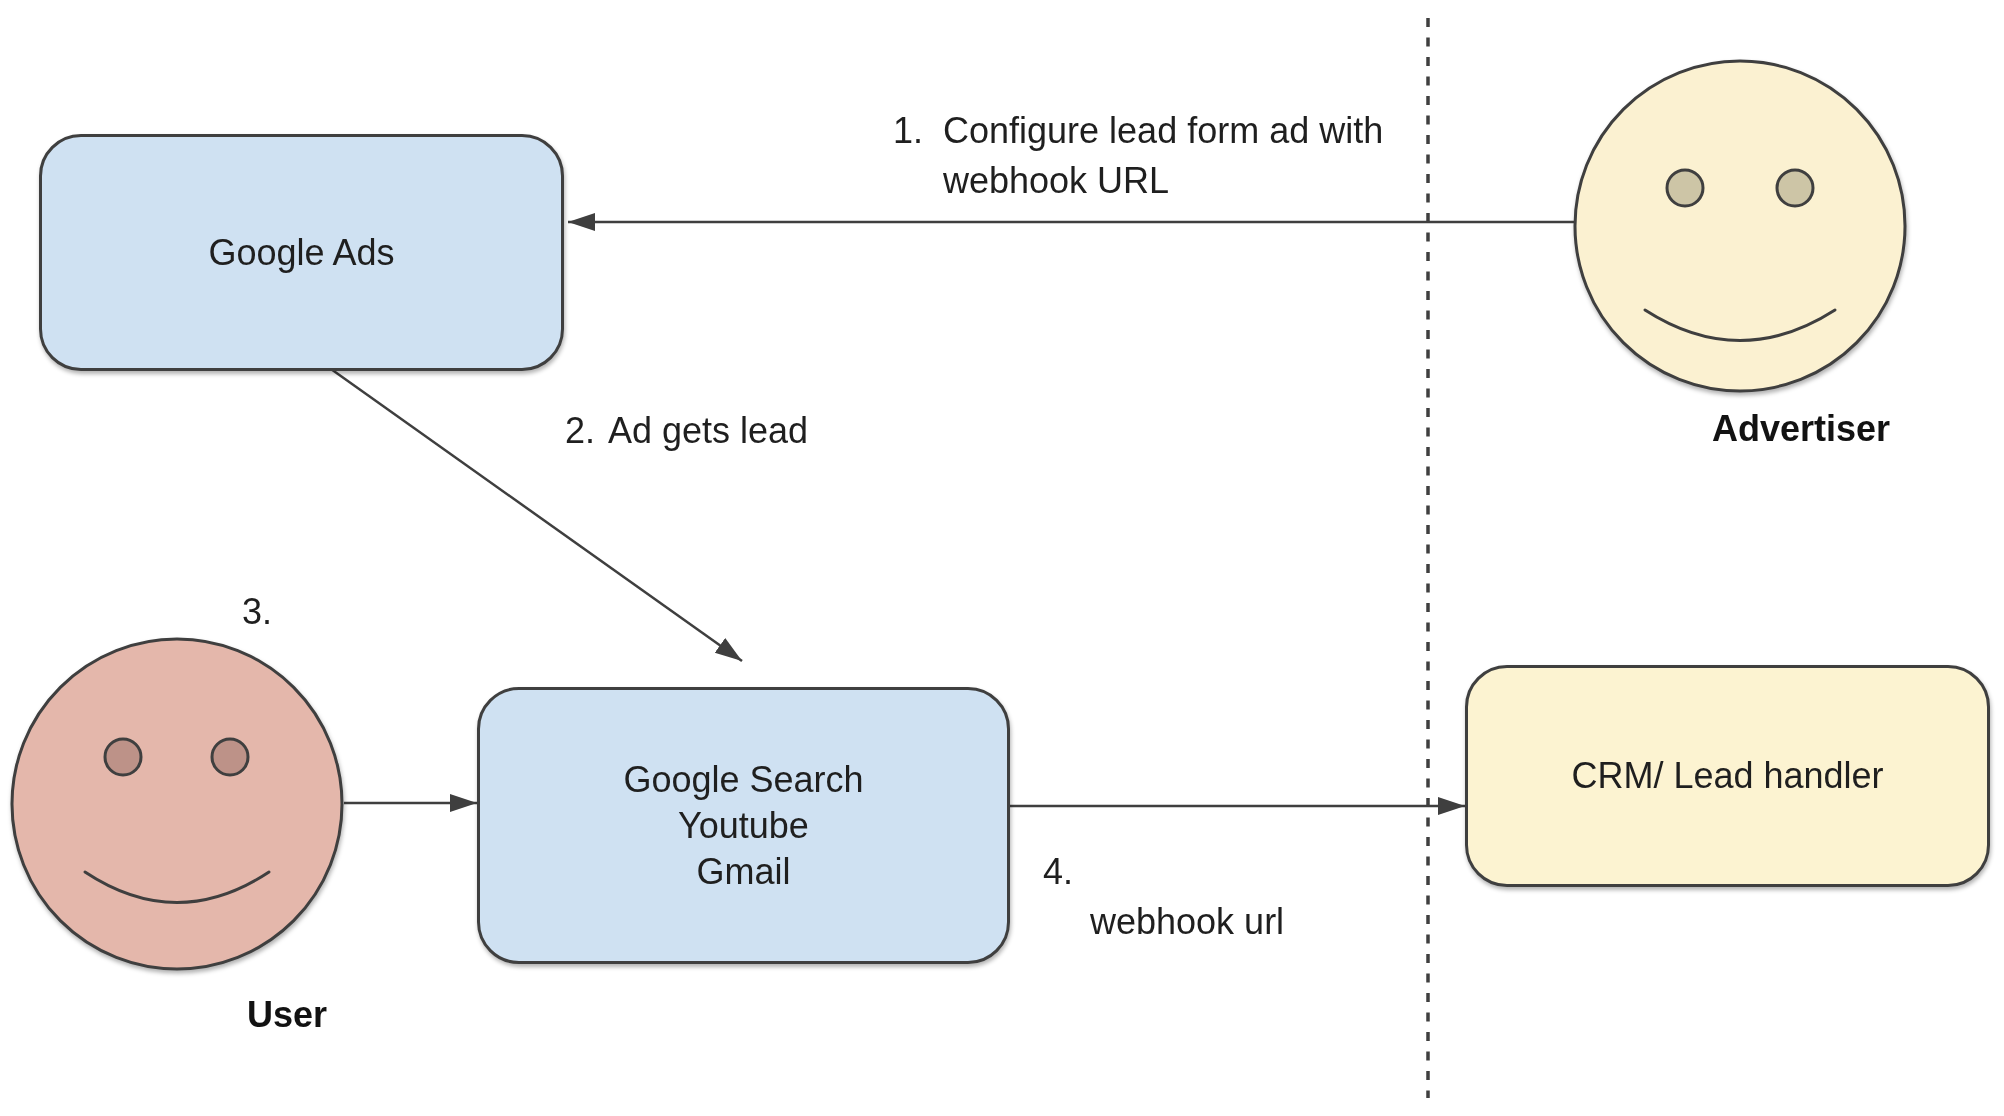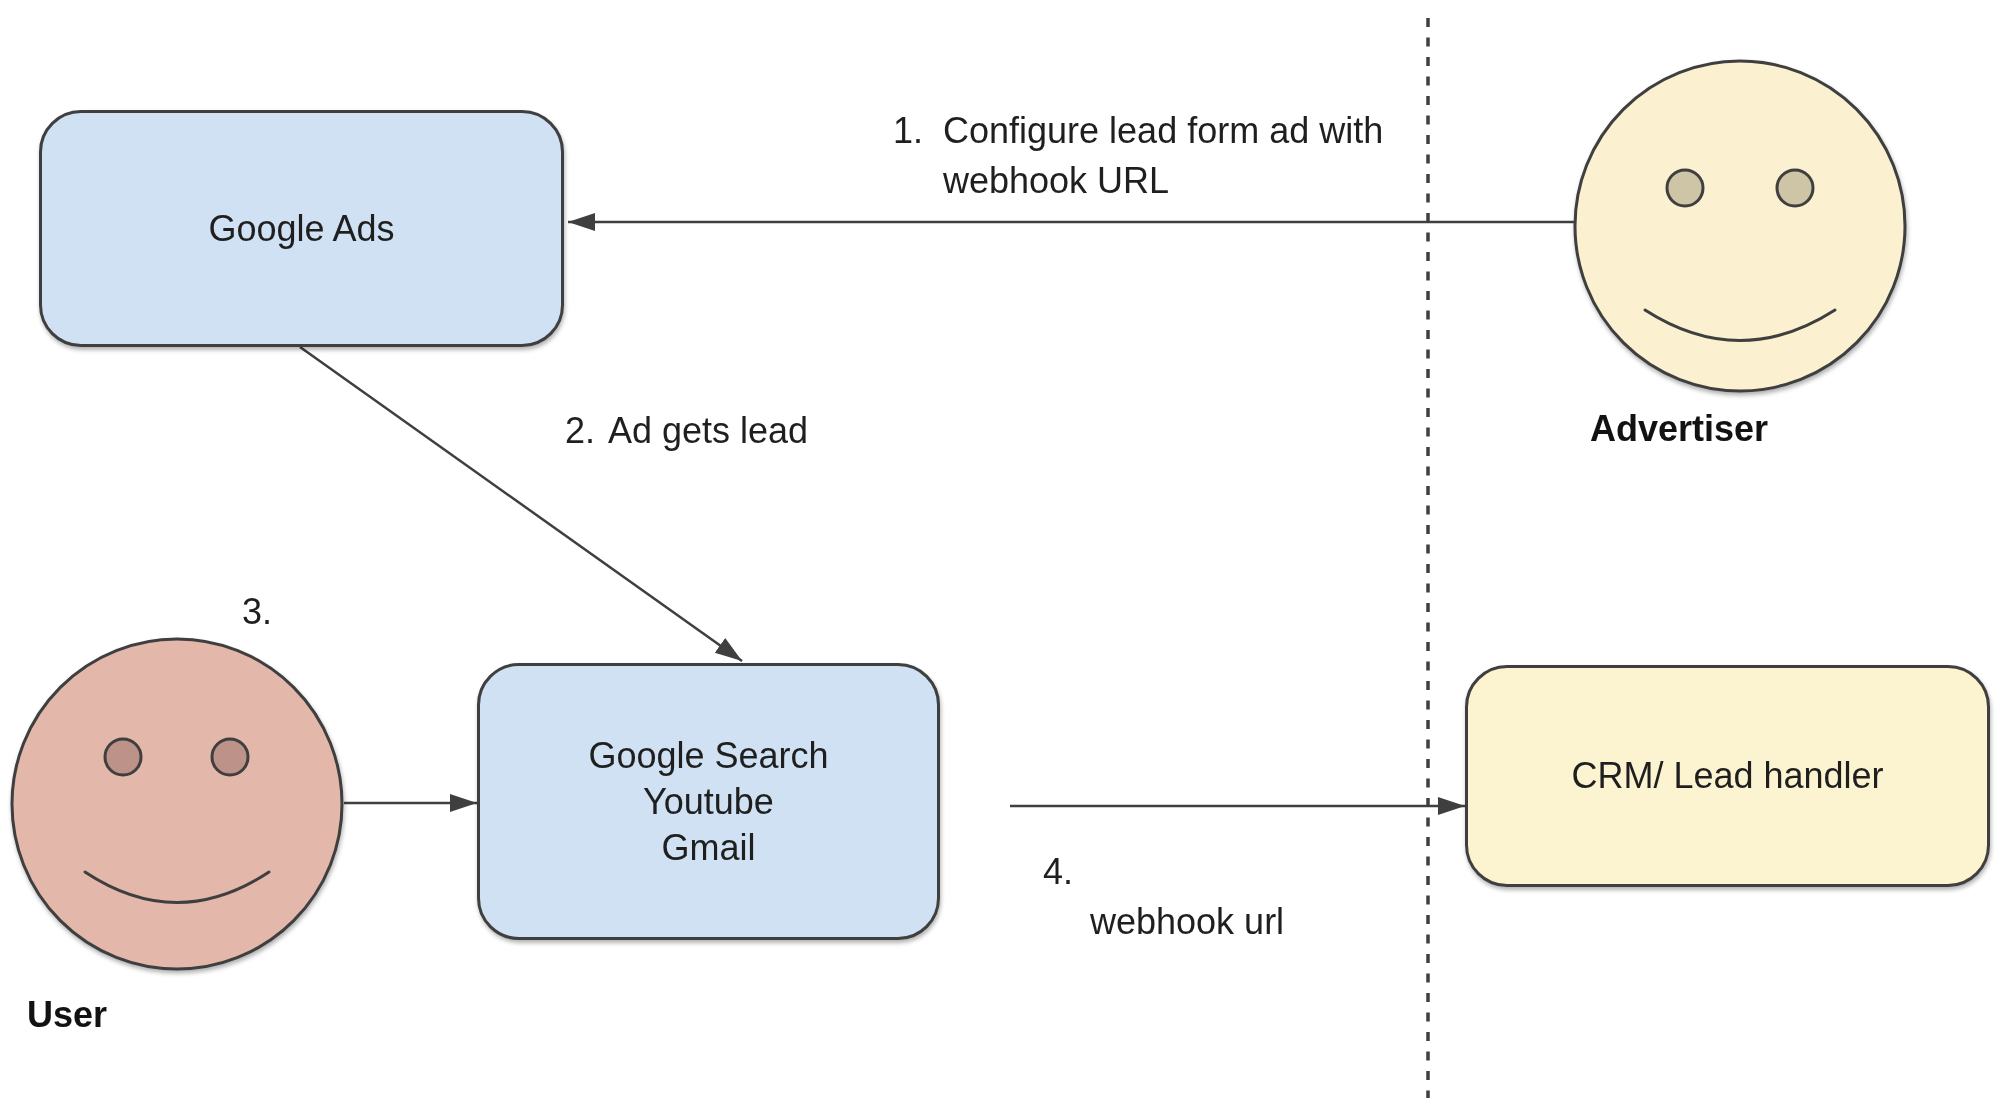--- a/index.html
+++ b/index.html
@@ -12,33 +12,33 @@
   .shapes{position:absolute;left:0;top:0;width:2004px;height:1116px;}
 
   .node{
     position:absolute;box-sizing:border-box;
     border:3px solid var(--node-border,#3f3f3f);
     border-radius:42px;
     display:flex;align-items:center;justify-content:center;
     text-align:center;font-size:36px;color:var(--text,#1f1f1f);
     box-shadow:1px 3px 4px rgba(0,0,0,.30);
   }
-  .node-blue{background:var(--node-blue,#cfe1f2);}
+  .node-blue{background:var(--node-blue,#cfe1f2);margin-top:24px;}
   .node-yellow{background:var(--node-yellow,#fcf3d1);}
   .node .lines{line-height:46px;}
 
   .step{
     position:absolute;font-size:36px;line-height:50px;
     color:var(--text,#1f1f1f);white-space:nowrap;
   }
   .step .row{display:flex;}
   .step .num{flex:0 0 auto;}
 
   .actor-label{
-    position:absolute;width:300px;text-align:left;
+    position:absolute;width:300px;text-align:right;
     font-weight:bold;font-size:36px;color:#121212;
   }
 
   .face-outline{stroke:var(--stroke,#3f3f3f);stroke-width:3;}
   .eye{stroke:var(--stroke,#3f3f3f);stroke-width:3;}
   .smile{stroke:var(--stroke,#3f3f3f);stroke-width:3;fill:none;stroke-linecap:round;}
   .arrow{stroke:var(--stroke,#3f3f3f);stroke-width:2.5;}
   .dashed{stroke:var(--stroke,#3f3f3f);stroke-width:3.5;stroke-dasharray:9 10.5;}
 </style>
 </head>
@@ -75,21 +75,21 @@
       <circle class="eye" cx="1685" cy="188" r="18" fill="var(--advertiser-eye,#cdc5a6)"></circle>
       <circle class="eye" cx="1795" cy="188" r="18" fill="var(--advertiser-eye,#cdc5a6)"></circle>
       <path class="smile" d="M 1645 310 Q 1740 371 1835 310"></path>
     </g>
   </svg>
 
   <div class="node node-blue" style="left:39px;top:110px;width:525px;height:237px">
     <span>Google Ads</span>
   </div>
 
-  <div class="node node-blue" style="left:477px;top:663px;width:463px;height:277px">
+  <div class="node node-blue" style="left:477px;top:663px;width:533px;height:277px">
     <div class="lines">
       <div>Google Search</div>
       <div>Youtube</div>
       <div>Gmail</div>
     </div>
   </div>
 
   <div class="node node-yellow" style="left:1465px;top:665px;width:525px;height:222px">
     <span>CRM/ Lead handler</span>
   </div>

